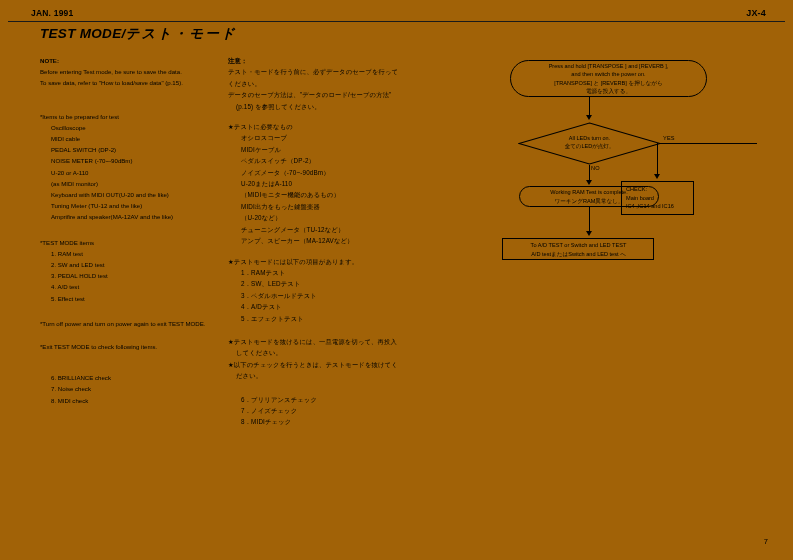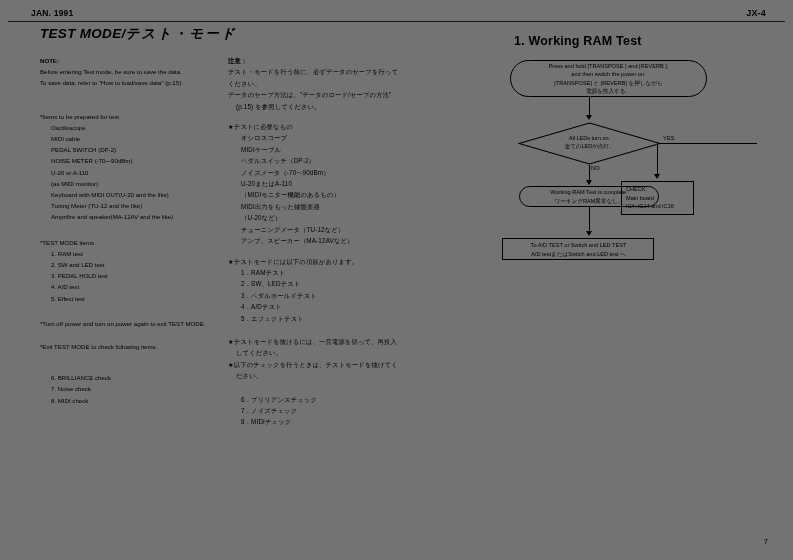--- a/index.html
+++ b/index.html
@@ -13,21 +13,21 @@
     position: relative;
     font-family: "Liberation Sans", "DejaVu Sans", sans-serif;
     color: #000000;
     overflow: hidden;
   }
   .page {
     position: absolute;
     left: 0; top: 0;
     width: 793px;
     height: 560px;
-    background: #737373;
+    background: #a16207;
   }
 
   
   .hdr-date {
     position: absolute;
     left: 31px; top: 8px;
     font-size: 8.5px;
     font-weight: bold;
     letter-spacing: .2px;
   }
@@ -157,21 +157,20 @@
 </head>
 <body>
 
 <div class="page">
 
   <div class="hdr-date">JAN. 1991</div>
   <div class="hdr-model">JX-4</div>
   <div class="hdr-rule"></div>
 
   <div class="title-main"><span>TEST MODE</span><span>/</span><span class="jp">テスト・モード</span></div>
-  <div class="title-right">1. Working RAM Test</div>
 
   <div class="col-en">
     <div class="b blk">NOTE:</div>
     <div class="blk">Before entering Test mode, be sure to save the data.</div>
     <div class="blk">To save data, refer to "How to load/save data" (p.15).</div>
 
     <div class="gap-a"></div>
 
     <div class="blk">*Items to be prepared for test</div>
     <div class="indent1">

